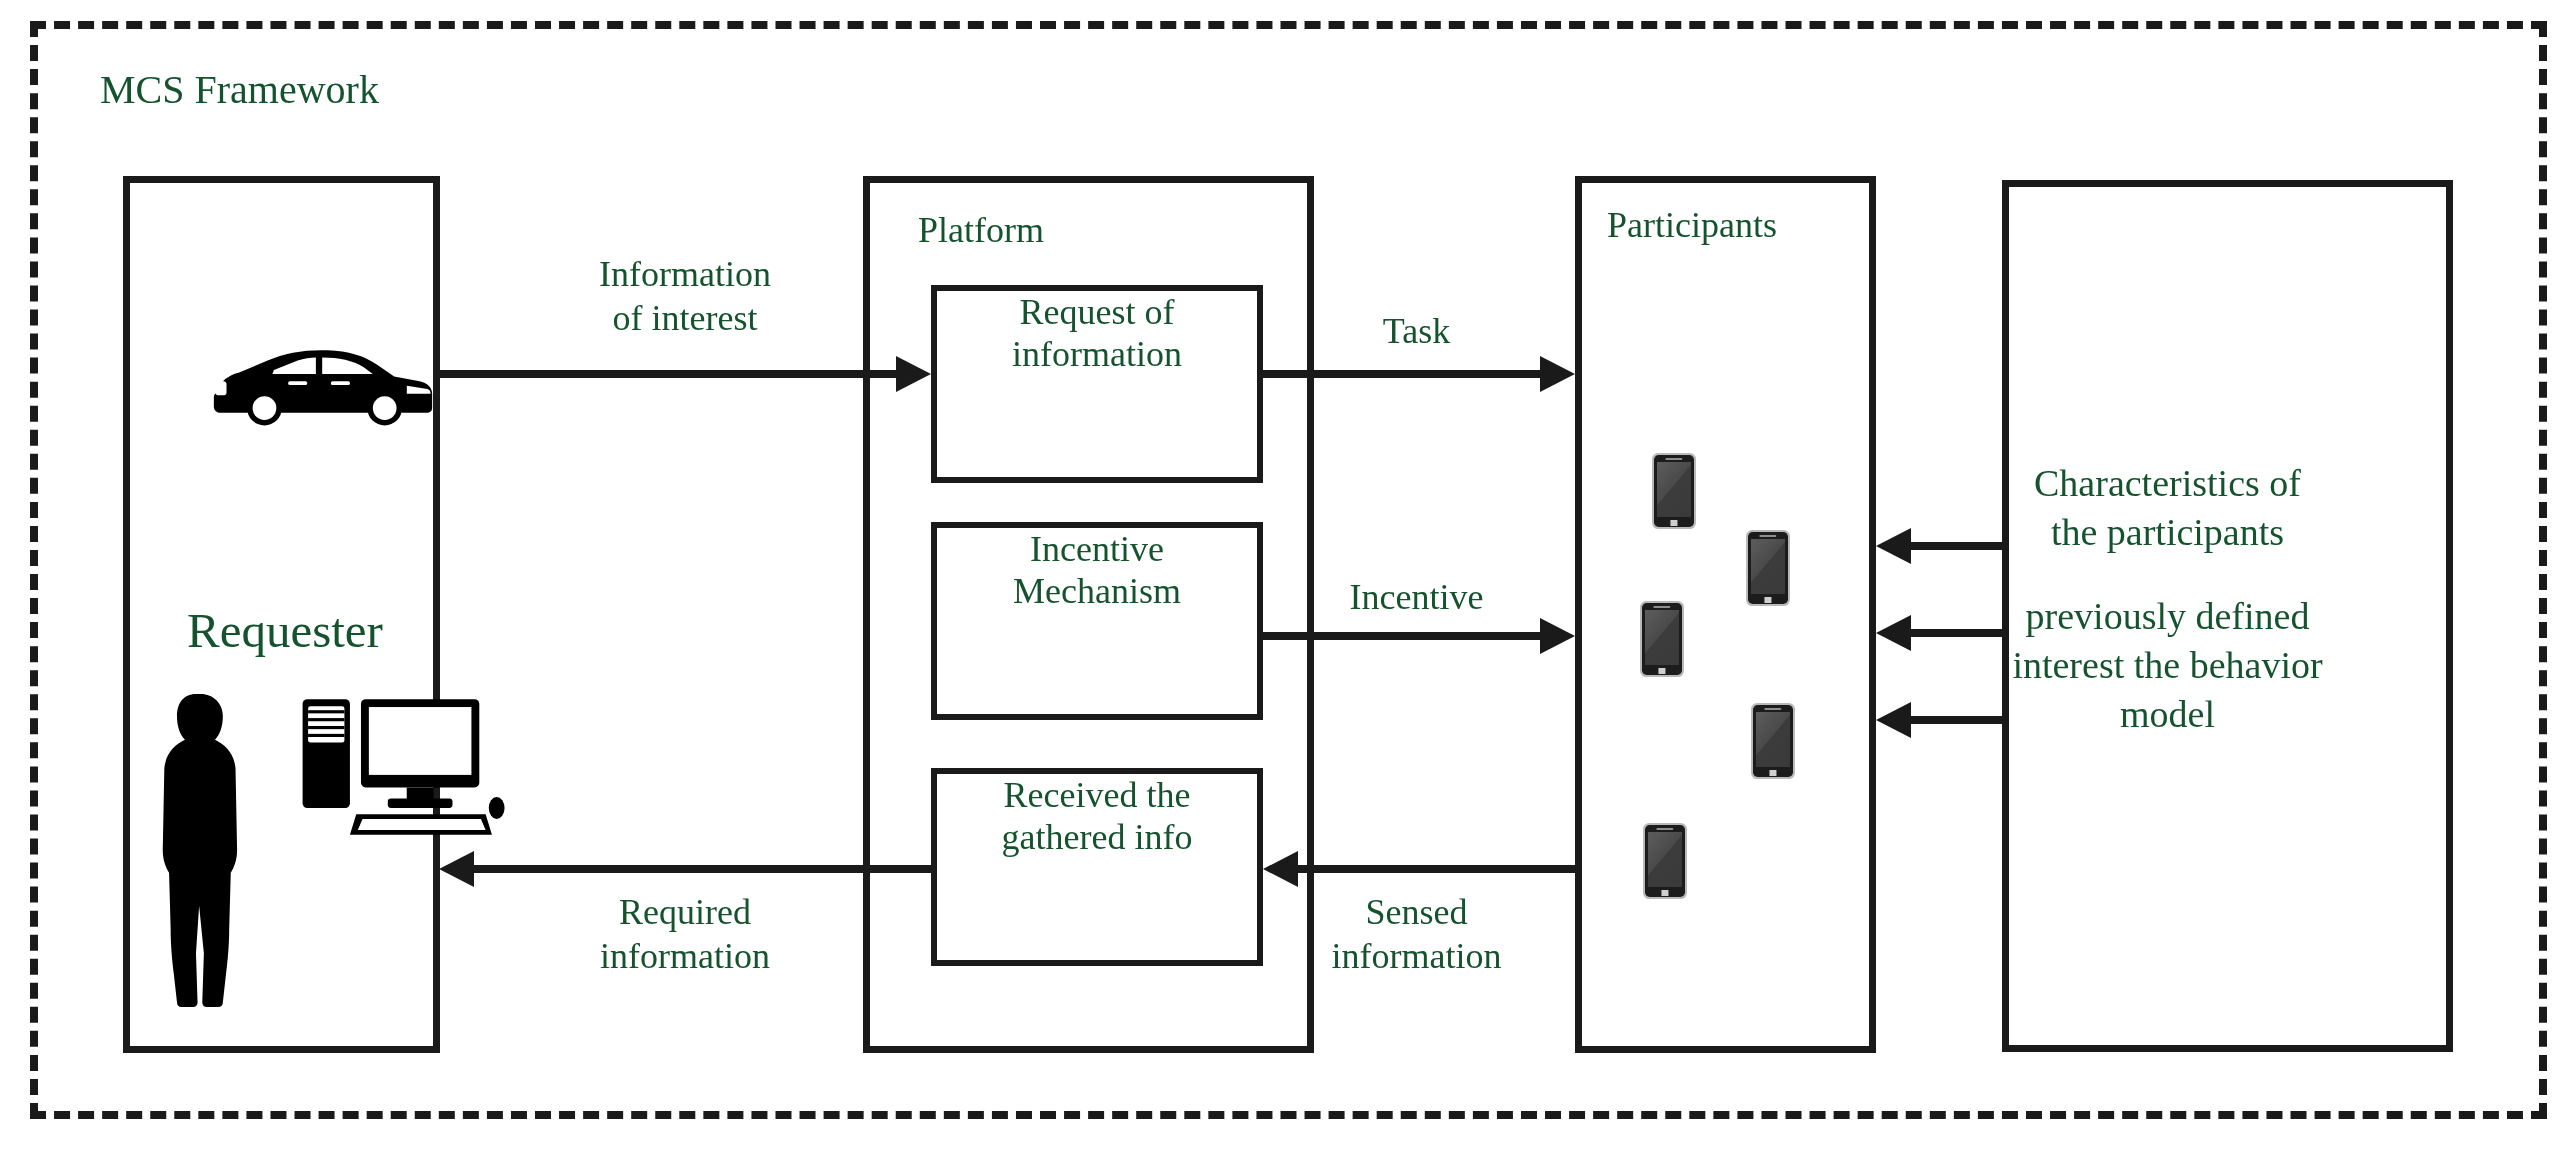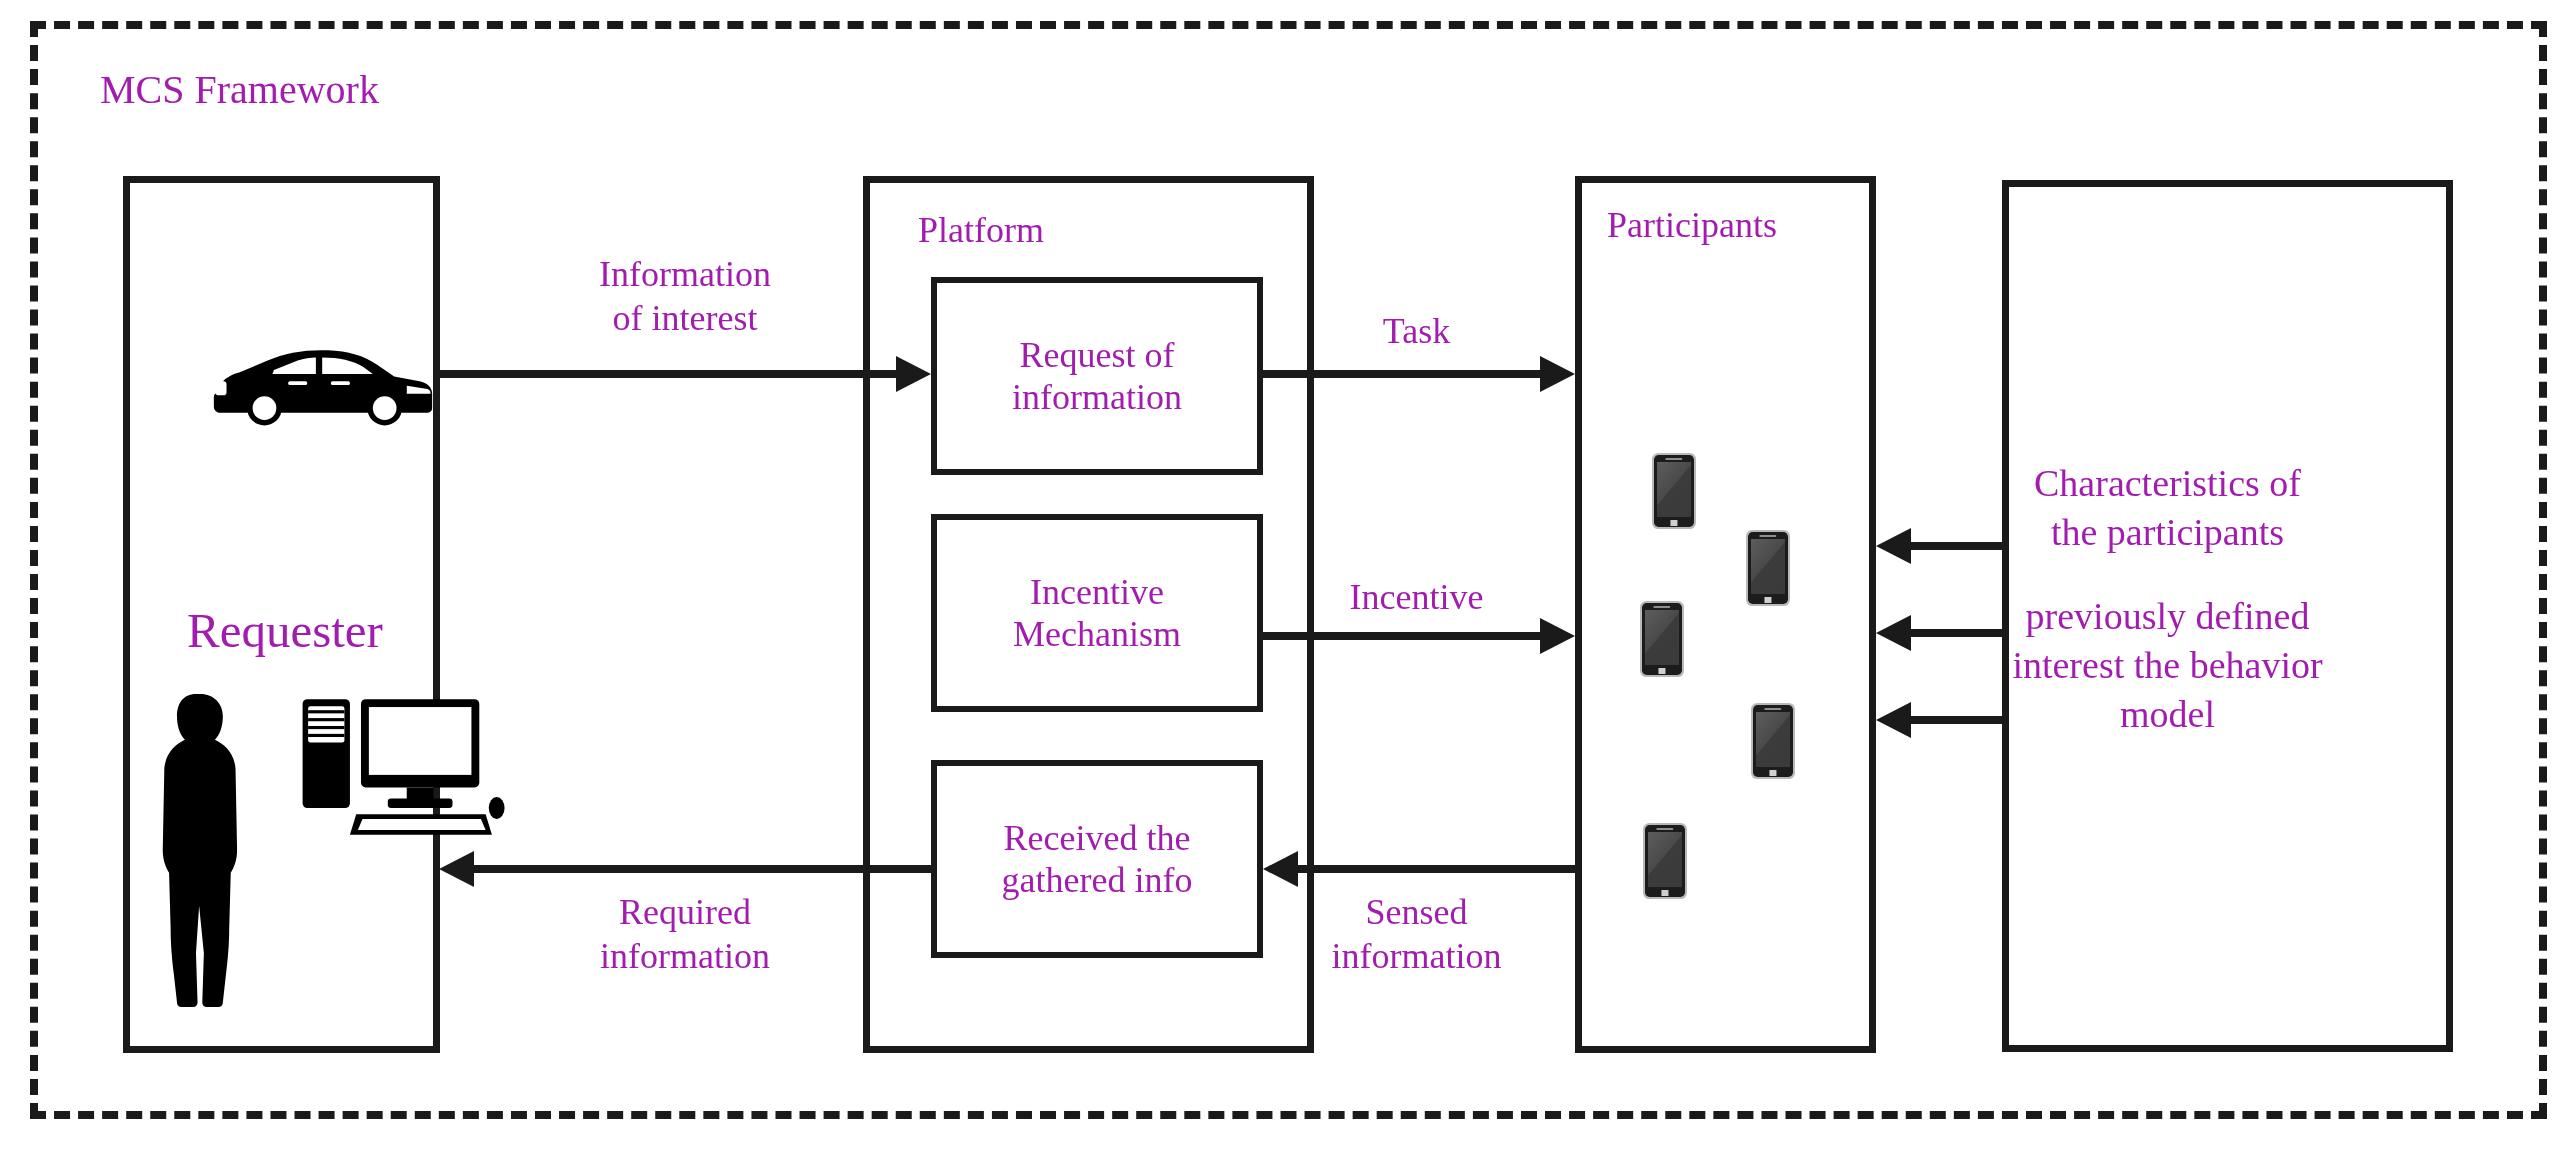--- a/index.html
+++ b/index.html
@@ -6,21 +6,21 @@
     margin: 0;
     padding: 0;
     background: #ffffff;
   }
   #page {
     position: relative;
     width: 2576px;
     height: 1159px;
     background: #ffffff;
     font-family: "Liberation Serif", "DejaVu Serif", serif;
-    color: #a21caf;
+    color: #14532d;
     overflow: hidden;
   }
 
   
   .framework-border {
     position: absolute;
     left: 30px;
     top: 20.6px;
     width: 2517px;
     height: 1098px;
@@ -43,25 +43,26 @@
     border: 7.1px solid #1a1a1a;
     box-sizing: border-box;
     background: #ffffff;
   }
   .inner-box {
     position: absolute;
     border: 6.3px solid #1a1a1a;
     box-sizing: border-box;
     background: #ffffff;
     display: flex;
-    align-items: center;
+    align-items: flex-start;
     justify-content: center;
     text-align: center;
     font-size: 36px;
     line-height: 1.18;
+    margin-top: 8px;
   }
 
   .box-label {
     position: absolute;
     font-size: 36px;
     line-height: 1;
     white-space: nowrap;
   }
 
   .big-label {

